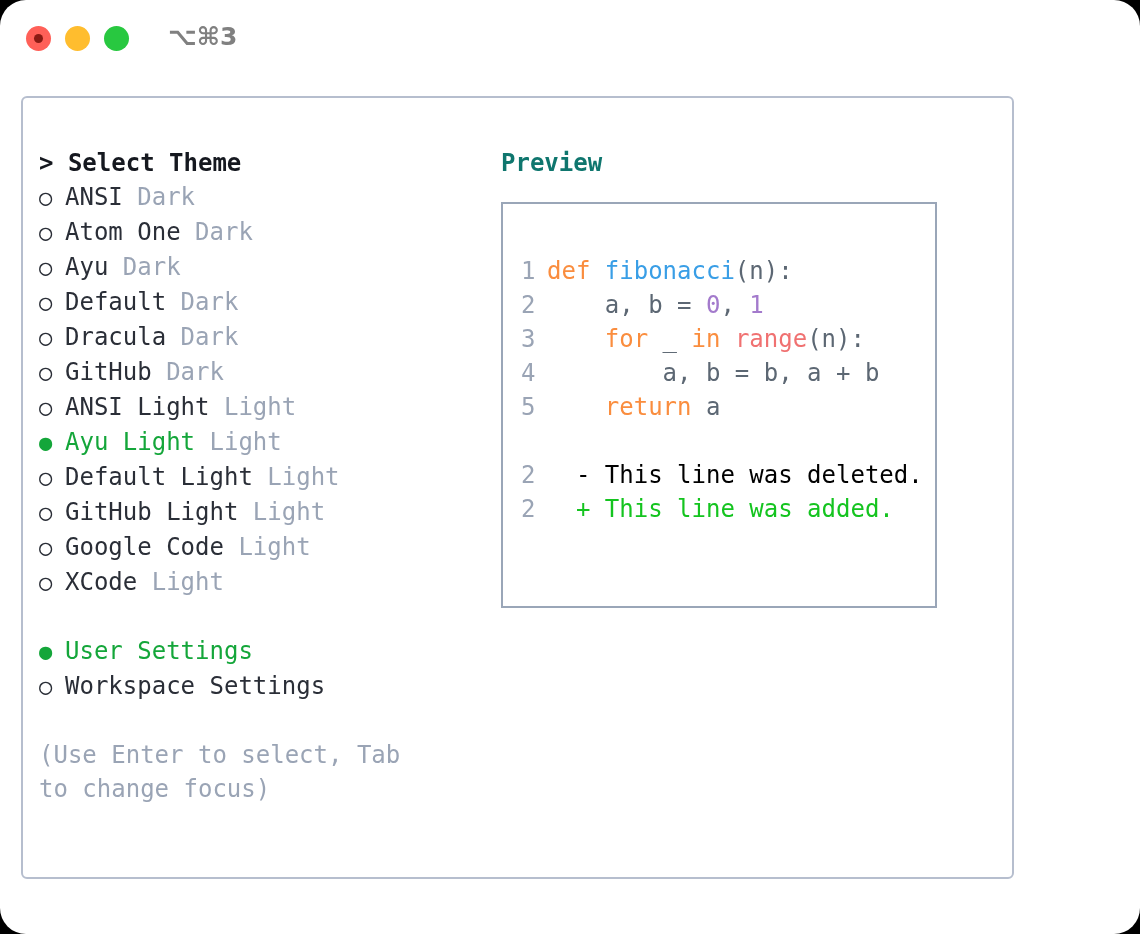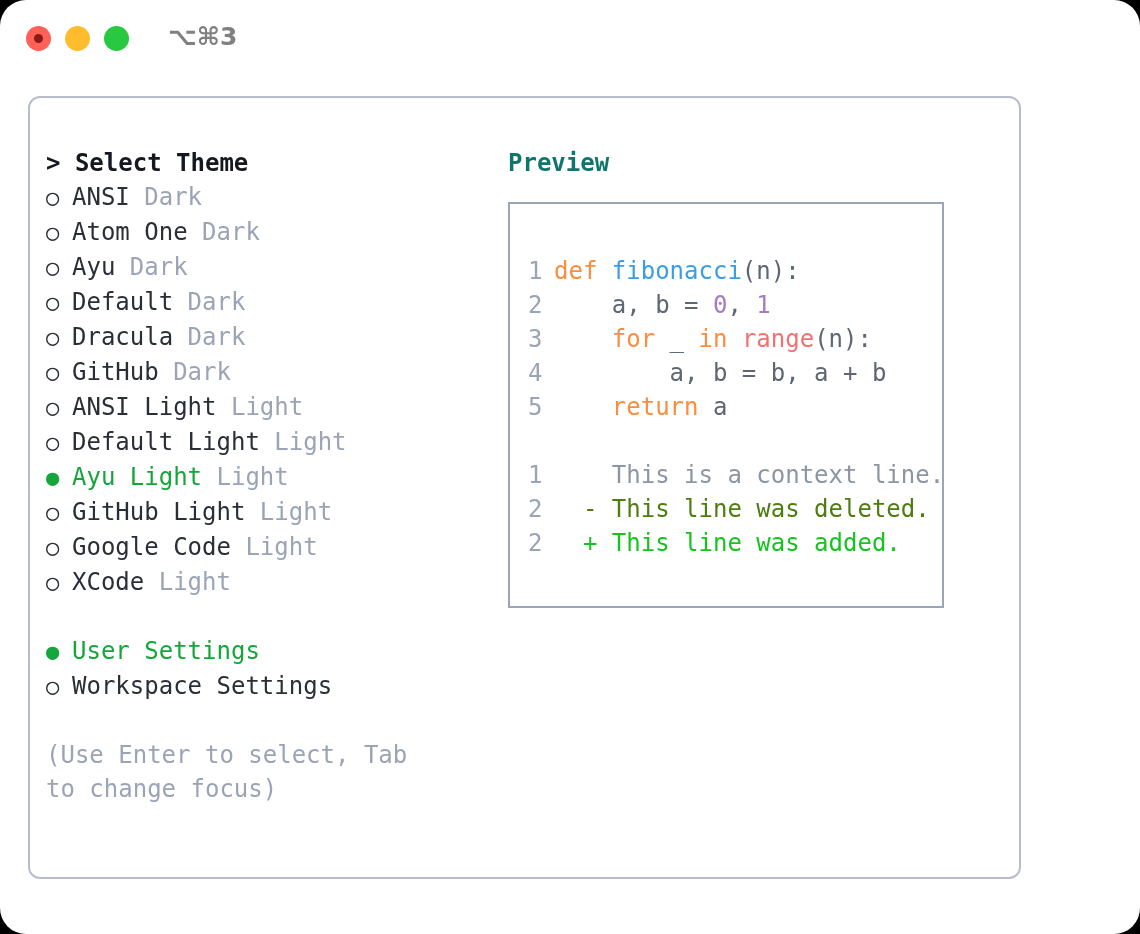--- a/index.html
+++ b/index.html
@@ -65,26 +65,26 @@
     font-size: 25px;
     font-weight: 700;
     color: #808080;
     letter-spacing: 0px;
     white-space: nowrap;
   }
 
   
   .panel {
     position: absolute;
-    left: 28px;
+    left: 21px;
     top: 96px;
     width: 993px;
     height: 783px;
     border: 2px solid #b6bece;
-    border-radius: 12px;
+    border-radius: 6px;
     background: #ffffff;
   }
 
   
   .left-col {
     position: absolute;
     left: 16px;
     top: 48px;
     width: 450px;
   }
@@ -188,21 +188,21 @@
 
   .kw   { color: #fa8d3e; }
   .fn   { color: #399ee6; }
   .num  { color: #a37acc; }
   .bi   { color: #f07171; }
   .pln  { color: #5c6773; }
 
   .diff-block { margin-top: 34px; }
 
   .d-ctx { color: #8c96a3; }
-  .d-del { color: #4d7c0f; }
+  .d-del { color: #000000; }
   .d-add { color: #14c41f; }
 </style>
 </head>
 <body>
 
 <div class="window">
 
   <div class="titlebar">
     <div class="traffic-lights">
       <div class="light red">
@@ -221,22 +221,22 @@
       <div class="list-header">&gt; Select Theme</div>
 
       <div id="theme-list">
           <div class="theme-row"><span class="bullet off">○</span><span class="theme-name">ANSI </span><span class="theme-variant">Dark</span></div>
           <div class="theme-row"><span class="bullet off">○</span><span class="theme-name">Atom One </span><span class="theme-variant">Dark</span></div>
           <div class="theme-row"><span class="bullet off">○</span><span class="theme-name">Ayu </span><span class="theme-variant">Dark</span></div>
           <div class="theme-row"><span class="bullet off">○</span><span class="theme-name">Default </span><span class="theme-variant">Dark</span></div>
           <div class="theme-row"><span class="bullet off">○</span><span class="theme-name">Dracula </span><span class="theme-variant">Dark</span></div>
           <div class="theme-row"><span class="bullet off">○</span><span class="theme-name">GitHub </span><span class="theme-variant">Dark</span></div>
           <div class="theme-row"><span class="bullet off">○</span><span class="theme-name">ANSI Light </span><span class="theme-variant">Light</span></div>
+          <div class="theme-row"><span class="bullet on">●</span><span class="theme-name selected">Ayu Light </span><span class="theme-variant">Light</span></div>
           <div class="theme-row"><span class="bullet off">○</span><span class="theme-name">Default Light </span><span class="theme-variant">Light</span></div>
-          <div class="theme-row"><span class="bullet on">●</span><span class="theme-name selected">Ayu Light </span><span class="theme-variant">Light</span></div>
           <div class="theme-row"><span class="bullet off">○</span><span class="theme-name">GitHub Light </span><span class="theme-variant">Light</span></div>
           <div class="theme-row"><span class="bullet off">○</span><span class="theme-name">Google Code </span><span class="theme-variant">Light</span></div>
           <div class="theme-row"><span class="bullet off">○</span><span class="theme-name">XCode </span><span class="theme-variant">Light</span></div>
         </div>
 
       <div class="section-gap"></div>
 
 
       <div id="apply-list">
           <div class="theme-row"><span class="bullet on">●</span><span class="theme-name selected">User Settings</span></div>
@@ -252,21 +252,20 @@
       <div class="preview-box">
         <div class="code-area">
           <div id="code-lines">
               <div class="code-line"><span class="lnum">1</span><span class="kw">def</span><span class="pln"> </span><span class="fn">fibonacci</span><span class="pln">(n):</span></div>
               <div class="code-line"><span class="lnum">2</span><span class="pln">    a, b = </span><span class="num">0</span><span class="pln">, </span><span class="num">1</span></div>
               <div class="code-line"><span class="lnum">3</span><span class="pln">    </span><span class="kw">for</span><span class="pln"> _ </span><span class="kw">in</span><span class="pln"> </span><span class="bi">range</span><span class="pln">(n):</span></div>
               <div class="code-line"><span class="lnum">4</span><span class="pln">        a, b = b, a + b</span></div>
               <div class="code-line"><span class="lnum">5</span><span class="pln">    </span><span class="kw">return</span><span class="pln"> a</span></div>
             </div>
           <div class="diff-block" id="diff-lines">
-              <div class="code-line"><span class="lnum">1</span><span class="d-ctx">    This is a context line.</span></div>
               <div class="code-line"><span class="lnum">2</span><span class="d-del">  - This line was deleted.</span></div>
               <div class="code-line"><span class="lnum">2</span><span class="d-add">  + This line was added.</span></div>
             </div>
         </div>
       </div>
     </div>
 
   </div>
 </div>
 

